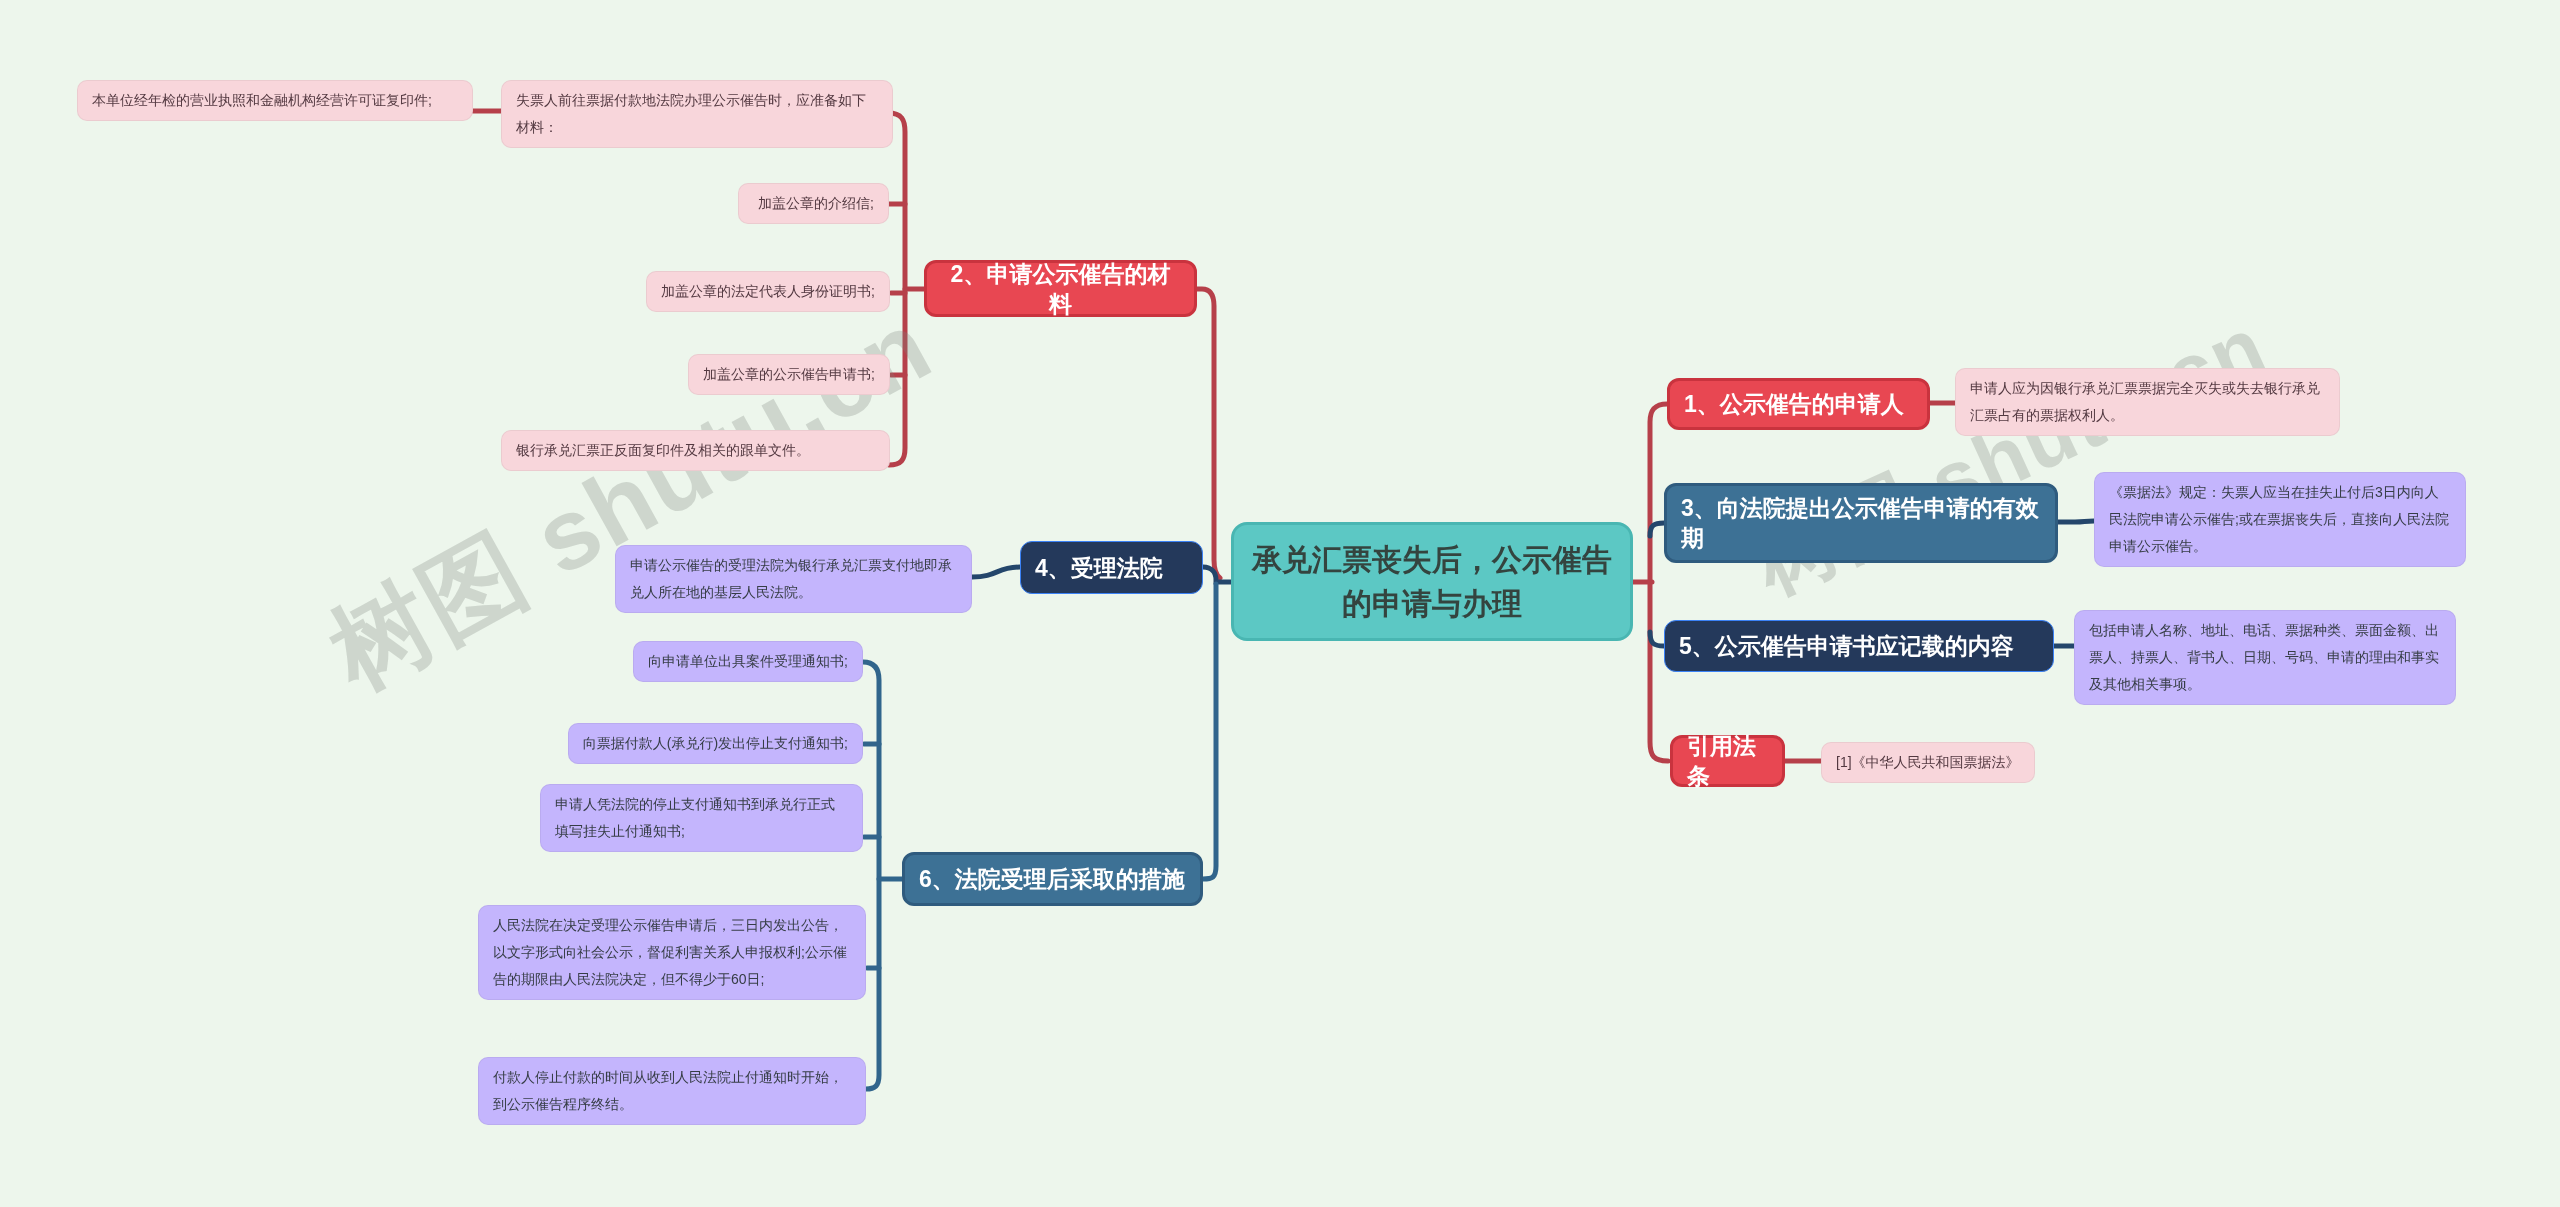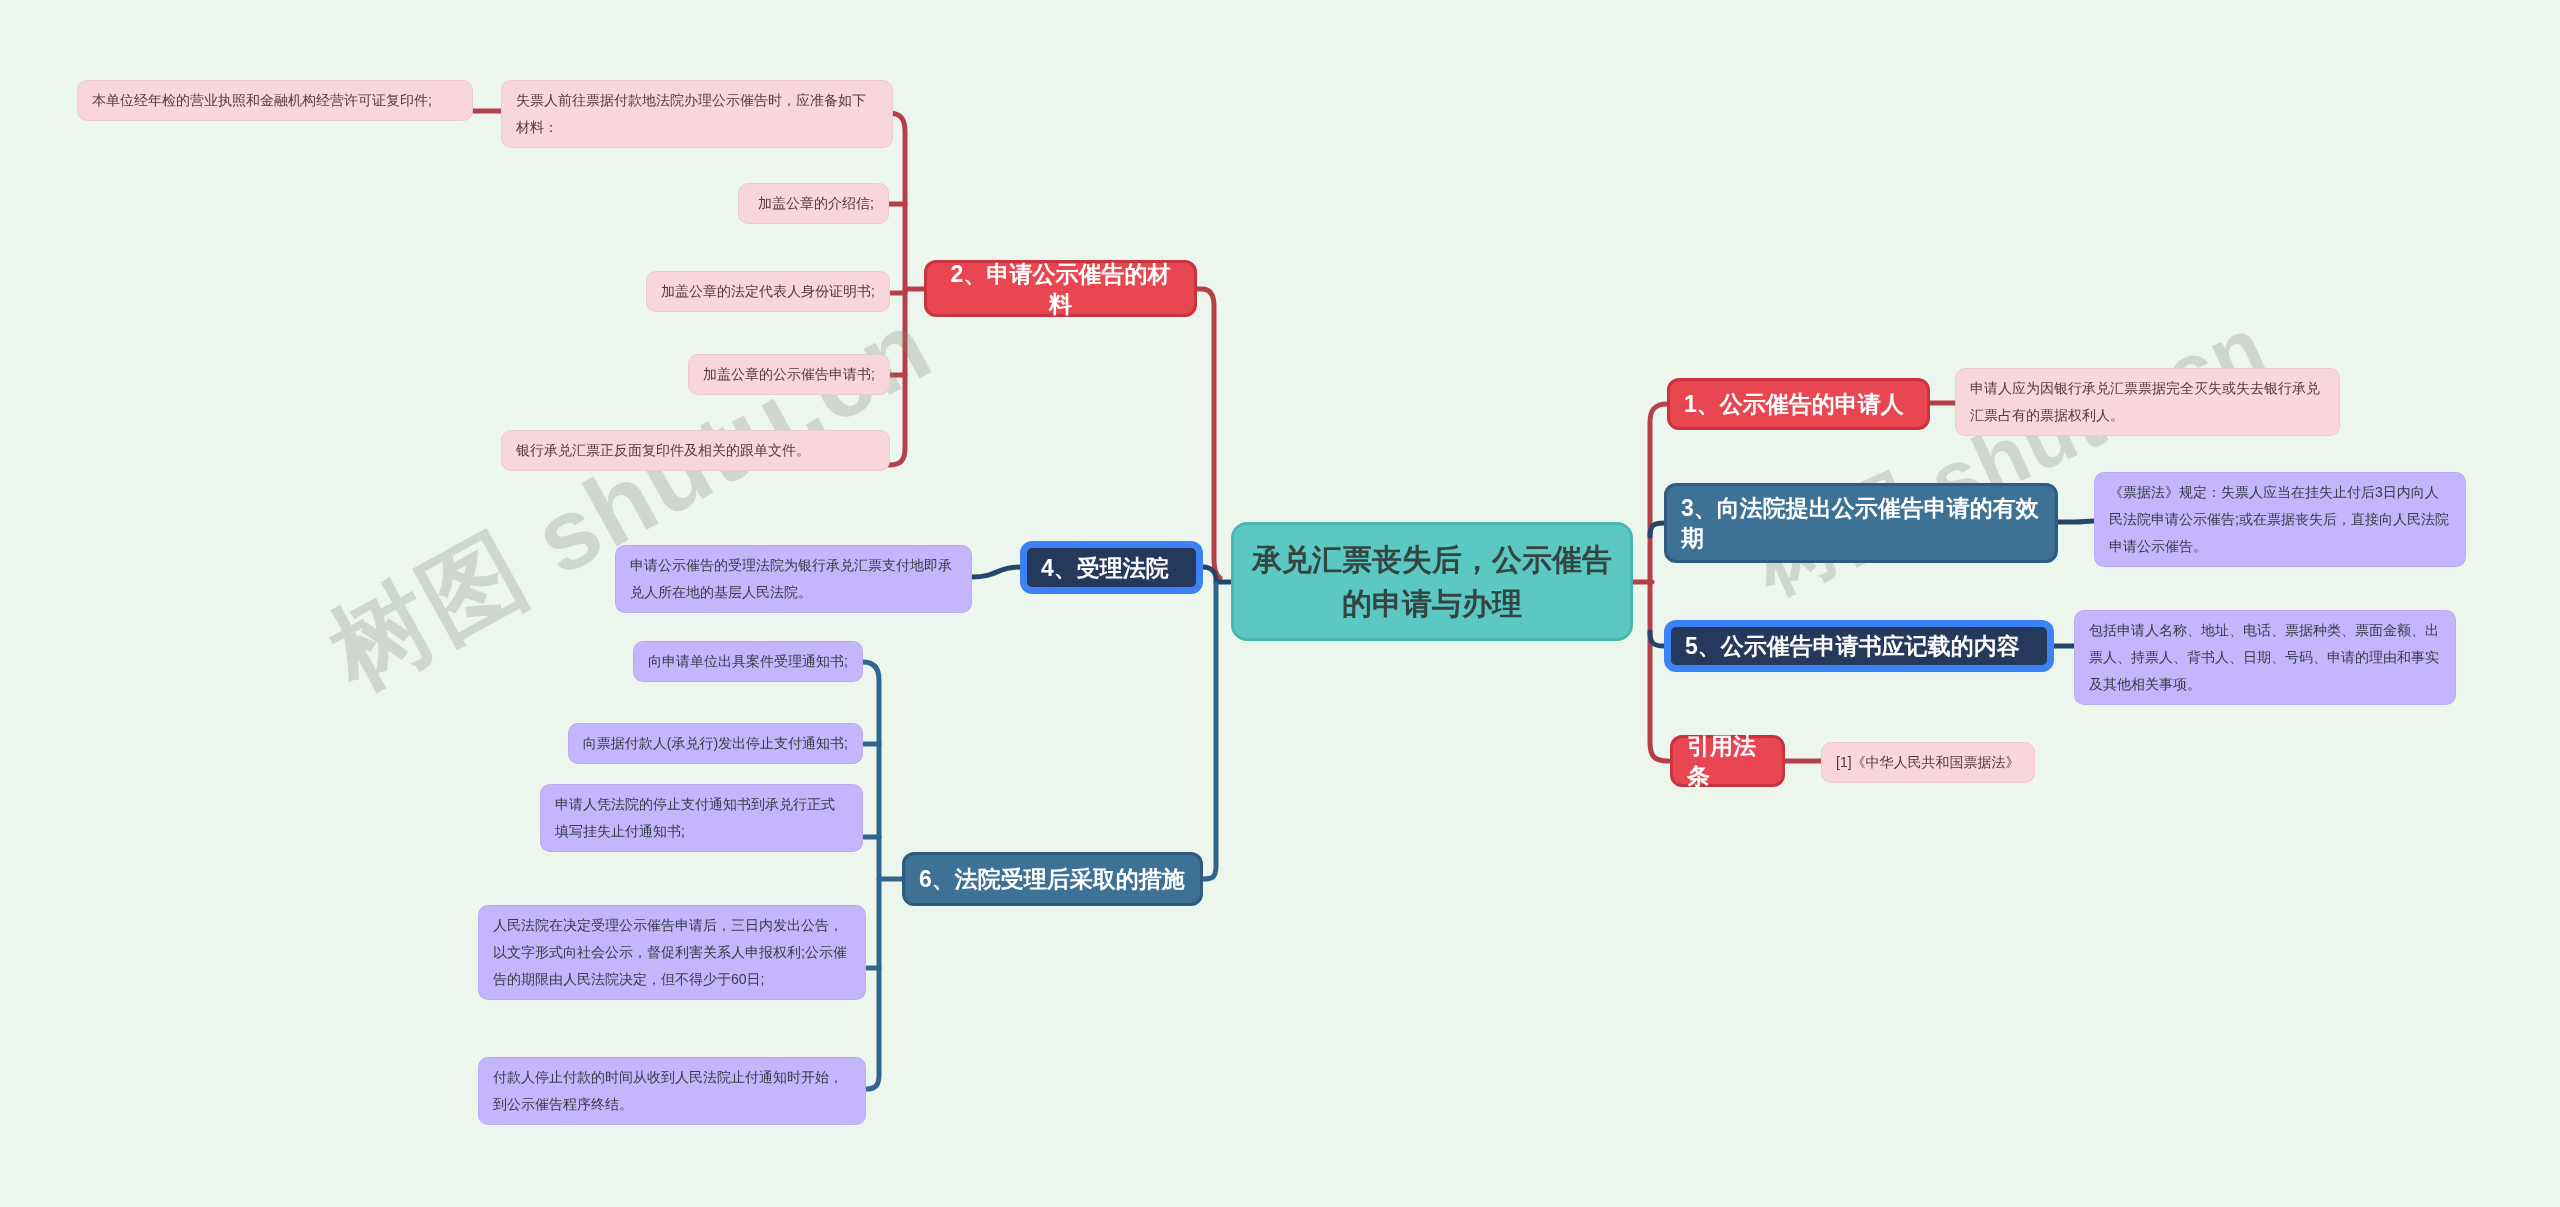--- a/index.html
+++ b/index.html
@@ -11,21 +11,21 @@
   .wm-a{left:340px;top:595px;transform:rotate(-29deg);}
   .wm-b{left:1760px;top:515px;font-size:82px;transform:rotate(-24.5deg);}
   .node{position:absolute;box-sizing:border-box;display:flex;align-items:center;}
   .leaf{border-radius:10px;padding:6px 14px;font-size:14px;line-height:27px;
         border:1px solid rgba(0,0,0,0.05);}
   .leaf-pink{background:#f8d6db;color:#533941;}
   .leaf-gray{background:#c4b5fd;color:#363d46;}
   .topic{border-radius:12px;padding:0 14px;font-size:23px;font-weight:bold;color:#ffffff;
          line-height:30px;}
   .topic-red{background:#e84752;border:3px solid #c9333e;}
-  .topic-navy{background:#24395b;border:7px solid #3b82f6;}
+  .topic-navy{background:#24395b;border:1px solid #3b82f6;}
   .topic-steel{background:#3d7195;border:3px solid #2f5b7e;}
   .central{background:#5cc8c4;border:3px solid #49b6b2;border-radius:16px;color:#34443f;
            font-size:30px;line-height:44px;font-weight:bold;padding:8px 18px;text-align:center;
            justify-content:center;}
   .nowrap{white-space:nowrap;}
 </style>
 </head>
 <body>
 
 <div class="canvas">

